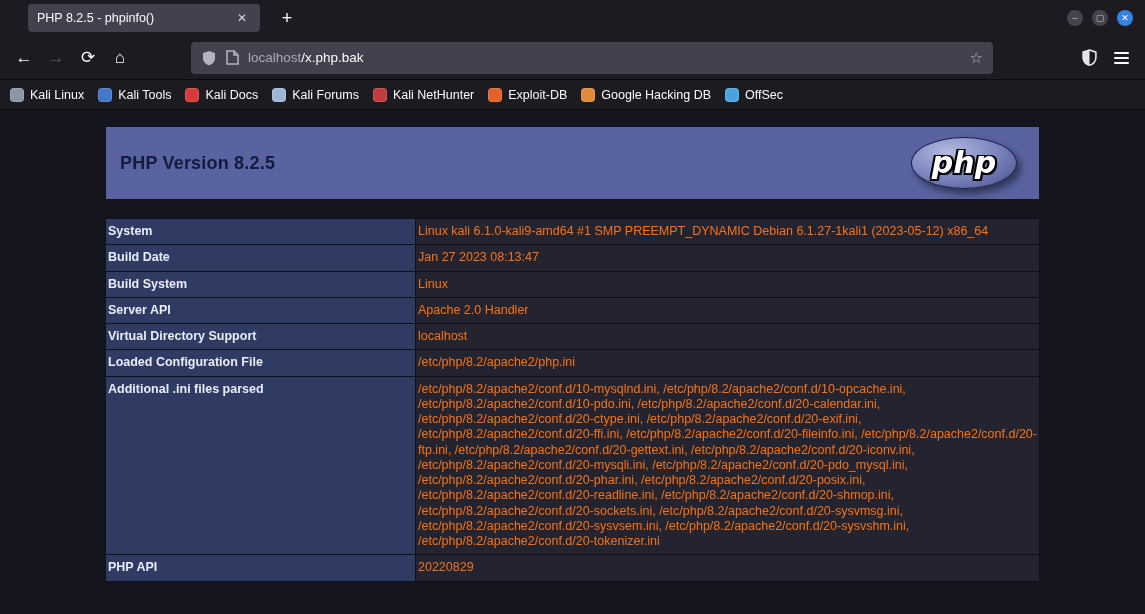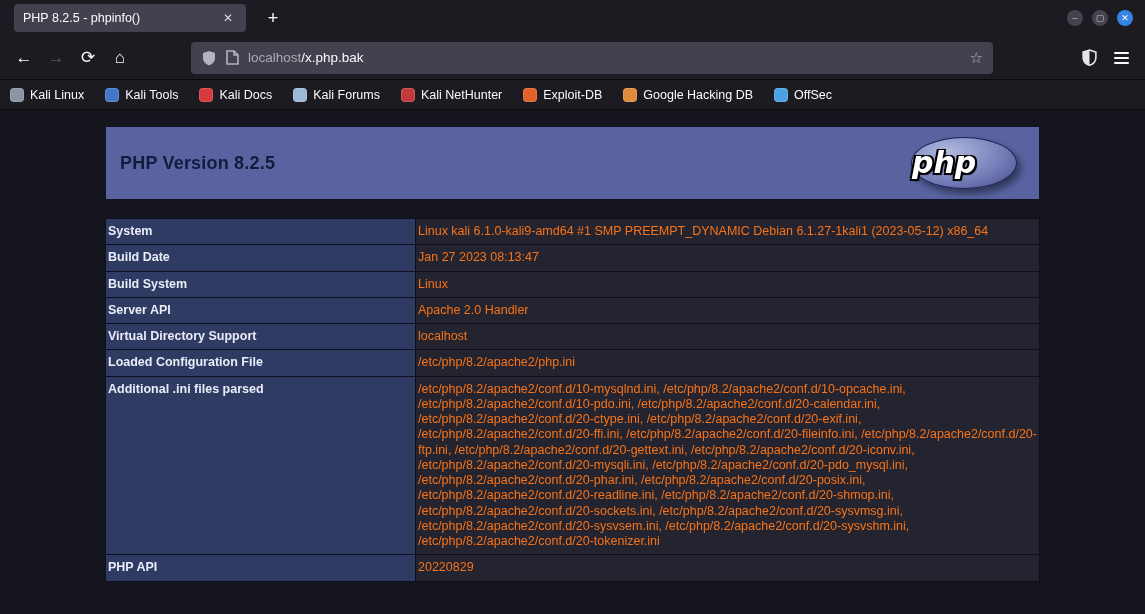--- a/index.html
+++ b/index.html
@@ -1,21 +1,21 @@
 <!DOCTYPE html>
 <html><head>
 <meta charset="utf-8">
 <style>
   * { margin:0; padding:0; box-sizing:border-box; }
   html,body { width:1145px; height:614px; overflow:hidden; }
   body { background:#15151d; font-family:"Liberation Sans","DejaVu Sans",sans-serif; }
 
   
   .titlebar { height:36px; background:#1c1b22; display:flex; align-items:center; }
-  .tab { margin-left:14px; width:232px; height:28px; background:#42414d; border-radius:4px;
+  .tab { margin-left:28px; width:232px; height:28px; background:#42414d; border-radius:4px;
          display:flex; align-items:center; padding:0 9px; color:#fbfbfe; font-size:12.5px; }
   .tab-title { flex:1; white-space:nowrap; overflow:hidden; }
   .tab-close { color:#d7d7df; font-size:12px; padding:1px 4px; border-radius:3px; cursor:default; }
   .newtab-btn { color:#fbfbfe; font-size:18px; margin-left:14px; width:26px; height:26px;
                 display:flex; align-items:center; justify-content:center; border-radius:4px; }
   .win-controls { margin-left:auto; display:flex; gap:9px; margin-right:12px; align-items:center; }
   .win-btn { width:16px; height:16px; border-radius:50%; background:#45444e; color:rgba(255,255,255,.65);
              font-size:9px; display:flex; align-items:center; justify-content:center; }
   .win-btn.close { background:#3584e4; color:#fff; }
 
@@ -29,33 +29,33 @@
   .url-ico { display:flex; align-items:center; margin-right:9px; }
   .url-text { font-size:13.5px; flex:1; white-space:nowrap; overflow:hidden; }
   .url-domain { color:#a9a9b4; }
   .url-path { color:#fbfbfe; }
   .star { color:#b6b6c0; font-size:15px; margin-left:8px; }
   .right-icons { display:flex; align-items:center; gap:16px; margin-left:88px; margin-right:8px; }
   .hamburger { display:flex; flex-direction:column; gap:3px; }
   .hamburger span { width:15px; height:2px; background:#fbfbfe; border-radius:1px; }
 
   .bookmarks { height:30px; background:#1c1b22; display:flex; align-items:center;
-               padding:0 10px; gap:21px; border-bottom:1px solid #0b0b0d; }
+               padding:0 10px; gap:14px; border-bottom:1px solid #0b0b0d; }
   .bm { display:flex; align-items:center; gap:6px; color:#fbfbfe; font-size:12.5px; border-radius:4px; }
   .bm-icon { width:14px; height:14px; border-radius:4px; flex:0 0 14px; box-shadow:inset 0 0 0 1px rgba(255,255,255,.15); }
 
   
   .page { height:503px; background:#15151d; overflow:hidden; }
   .php-container { width:935px; margin:16px auto 0; }
   .php-header { background:#5863a0; border:1px solid #121225; height:74px;
                 display:flex; align-items:center; padding:0 14px; }
   .php-title { font-size:18px; font-weight:bold; color:#121c3e; letter-spacing:.2px; }
   .php-logo { margin-left:auto; margin-right:8px; width:106px; height:52px; border-radius:50%;
               background:radial-gradient(ellipse at 35% 28%, #b2bade 0%, #7e88c0 48%, #474d8c 100%);
-              border:1px solid #1e2152; display:flex; align-items:center; 
+              border:1px solid #1e2152; display:flex; align-items:center; justify-content:center;
               box-shadow:4px 5px 7px rgba(0,0,0,.45); }
   .php-logo span { font-family:"DejaVu Sans",sans-serif; font-weight:bold; font-style:italic;
                    font-size:30px; color:#ffffff; line-height:1;
                    text-shadow:-2px -1px 0 #000,2px -1px 0 #000,-2px 2px 0 #000,2px 2px 1px #000; }
 
   table.php-table { margin-top:18px; width:935px; border-collapse:collapse; font-size:12.5px; }
   .php-table td { border:1px solid #10101c; padding:5px 2px; vertical-align:top; line-height:1.22; }
   td.cell-label { background:#2f3b63; color:#e9edf8; font-weight:bold; width:310px; }
   td.cell-value { background:#232430; color:#f97316; word-wrap:break-word; }
 

